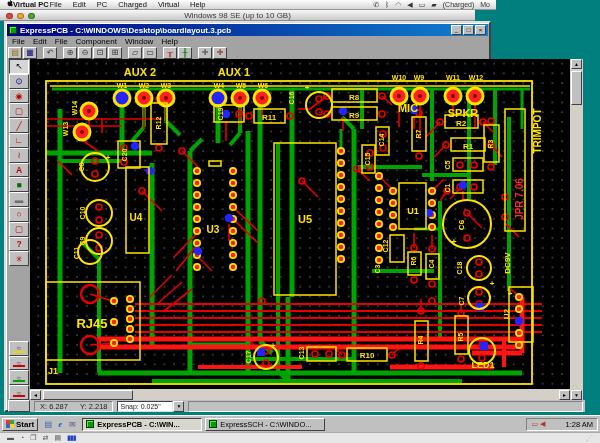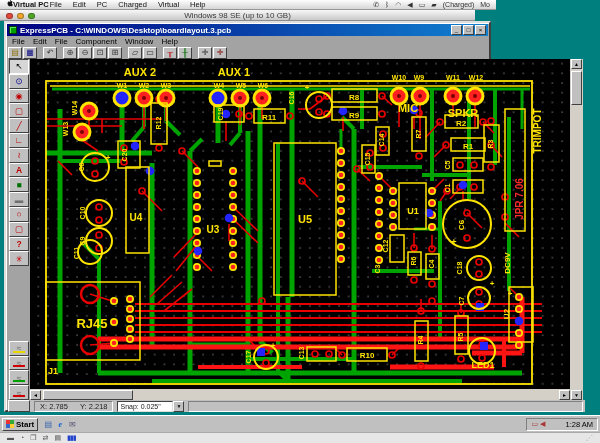--- a/index.html
+++ b/index.html
@@ -659,21 +659,21 @@
     </div>
     <div class="hscroll">
       <button class="sbtn">◄</button>
       <span class="hthumb"></span>
       <button class="sbtn">►</button>
     </div>
 
     <div class="wstatus">
       <span class="cornerbtn"></span>
       <span class="spanel">
-        <span>X: 2.785</span>
+        <span>X: 6.287</span>
         <span>Y: 2.218</span>
       </span>
       <span class="snapcombo">
         <span class="snapfield">Snap: 0.025"</span>
         <button class="snapdrop">▼</button>
       </span>
       <span class="longpanel"></span>
     </div>
   </div>
 
@@ -685,20 +685,30 @@
           <i style="background:#36c"></i>
           <i style="background:#fc3"></i>
         </span>
       <span>Start</span>
     </button>
     <span class="ql">
         <span class="qicon qi-desktop">▤</span>
         <span class="qicon qi-ie">e</span>
         <span class="qicon qi-mail">✉</span>
       </span>
+    <span style="display:flex;gap:3px">
+        <button class="tkbtn active">
+          <span class="chip"></span>
+          <span>ExpressPCB - C:\WIN...</span>
+        </button>
+        <button class="tkbtn">
+          <span class="chip"></span>
+          <span>ExpressSCH - C:\WINDO...</span>
+        </button>
+      </span>
     <span class="tray">
       <span style="display:flex;gap:2px">
           <span class="trico">▭</span>
           <span class="trico">◀</span>
         </span>
       <span>1:28 AM</span>
     </span>
   </div>
 
   <div class="vpcbar">

